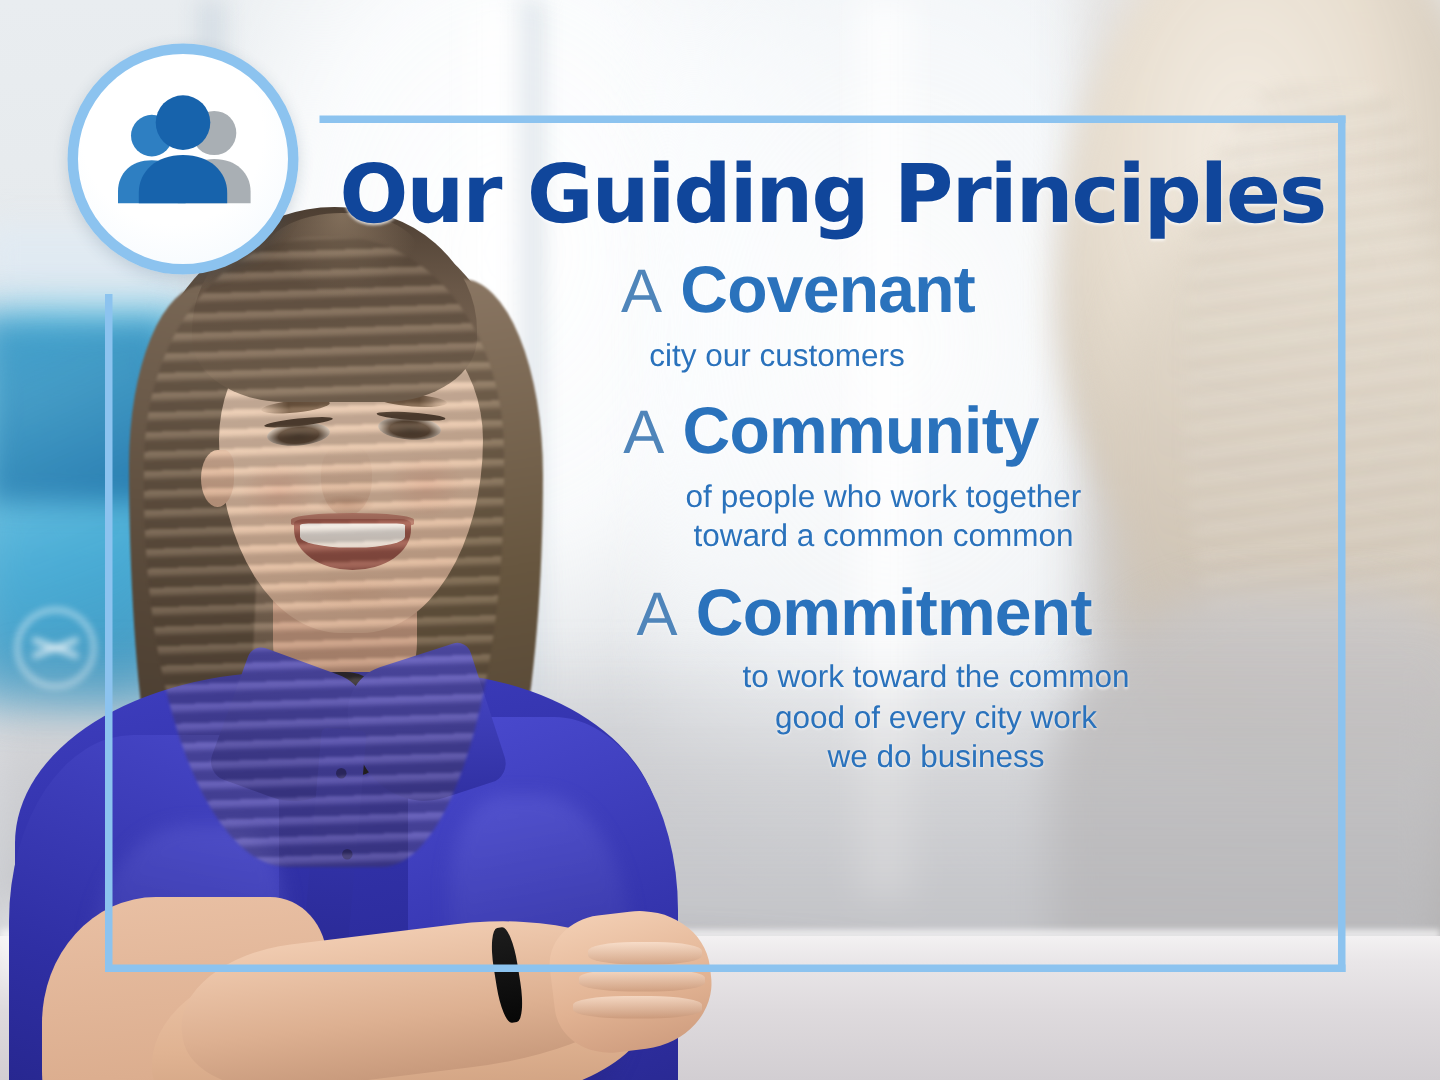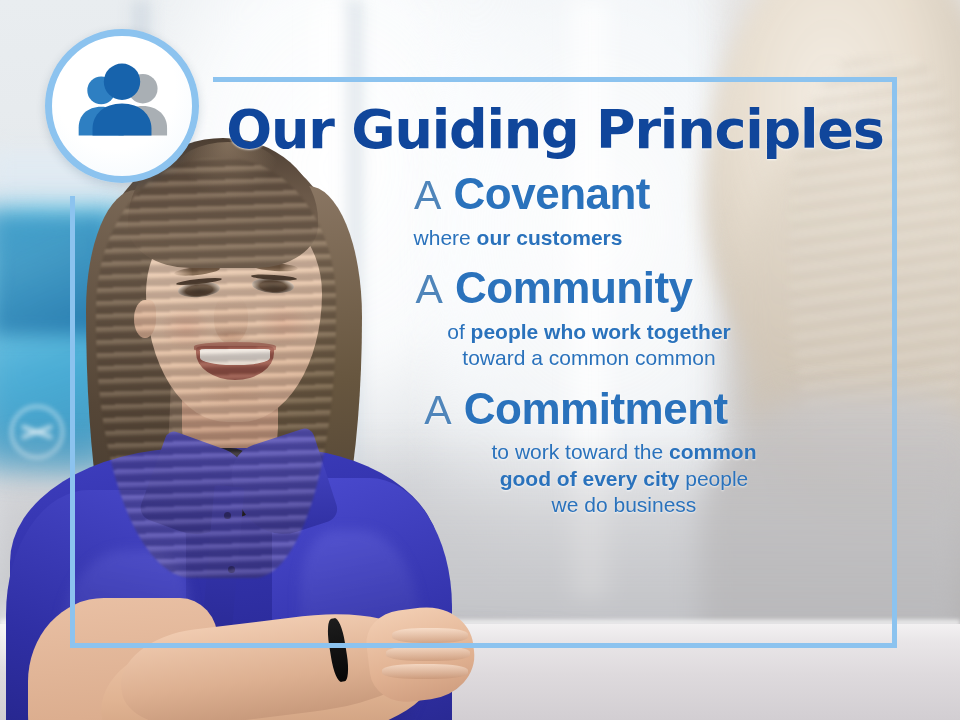--- a/index.html
+++ b/index.html
@@ -435,21 +435,21 @@
   .p-head .art{ font-weight:normal; color:var(--light); font-size:41px; }
   .p-head .word{ font-weight:bold; color:var(--mid); letter-spacing:-.5px; }
   .p-sub{
     font-family:"Liberation Sans", sans-serif;
     font-size:21px;
     line-height:1.26;
     color:var(--mid);
     margin-top:7px;
     text-shadow:0 1px 2px rgba(255,255,255,.72);
   }
-  .p-sub b{ font-weight:bold; }
+  .p-sub b{ font-weight:normal; }
   .p-sub .nb{ font-weight:normal; }
 
   .r1{ padding-right:46px; }
   .r2{ padding-right:2px; }
   .r3{ padding-left:42px;text-align:center; }
   .r1s{ padding-right:28px; }
   .r2s{ padding-left:70px; }
   .r3s{ padding-left:96px; }
 </style>
 </head>
@@ -561,21 +561,21 @@
   <div class="textblock">
 
     <div class="title">Our Guiding Principles</div>
 
     <div class="principle r1">
       <div class="p-head">
         <span class="art">A</span>
         <span class="word">Covenant</span>
       </div>
       <div class="p-sub r1s">
-        <span class="nb">where </span><b>our customers</b>
+        <span class="nb">city </span><b>our customers</b>
       </div>
     </div>
 
     <div class="principle r2">
       <div class="p-head">
         <span class="art">A</span>
         <span class="word">Community</span>
       </div>
       <div class="p-sub r2s">
         <div><span class="nb">of </span><b>people who work together</b></div>
@@ -583,19 +583,19 @@
       </div>
     </div>
 
     <div class="principle r3">
       <div class="p-head">
         <span class="art">A</span>
         <span class="word">Commitment</span>
       </div>
       <div class="p-sub r3s">
         <div><span class="nb">to work toward the </span><b>common</b></div>
-        <div><b>good of every city</b><span class="nb"> people</span></div>
+        <div><b>good of every city</b><span class="nb"> work</span></div>
         <div class="nb">we do business</div>
       </div>
     </div>
 
   </div>
 </div>
 
 </body></html>

